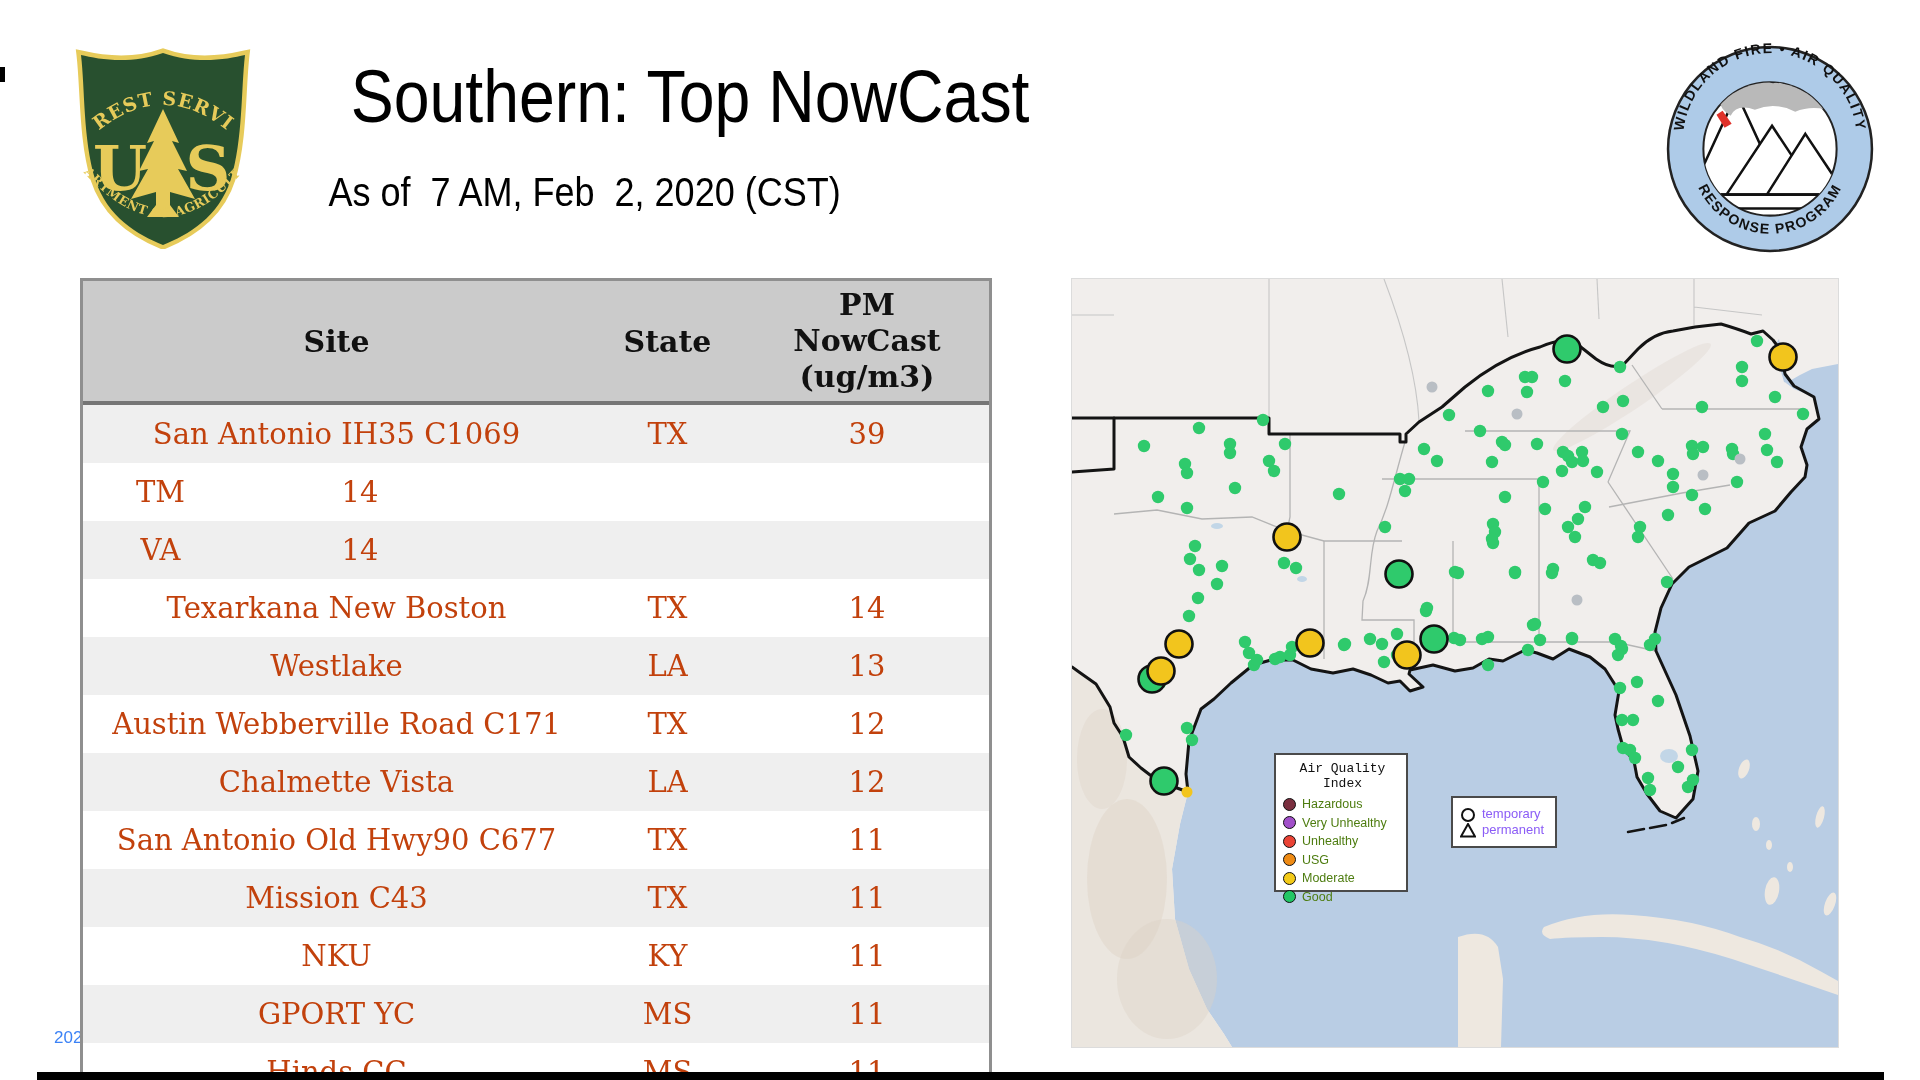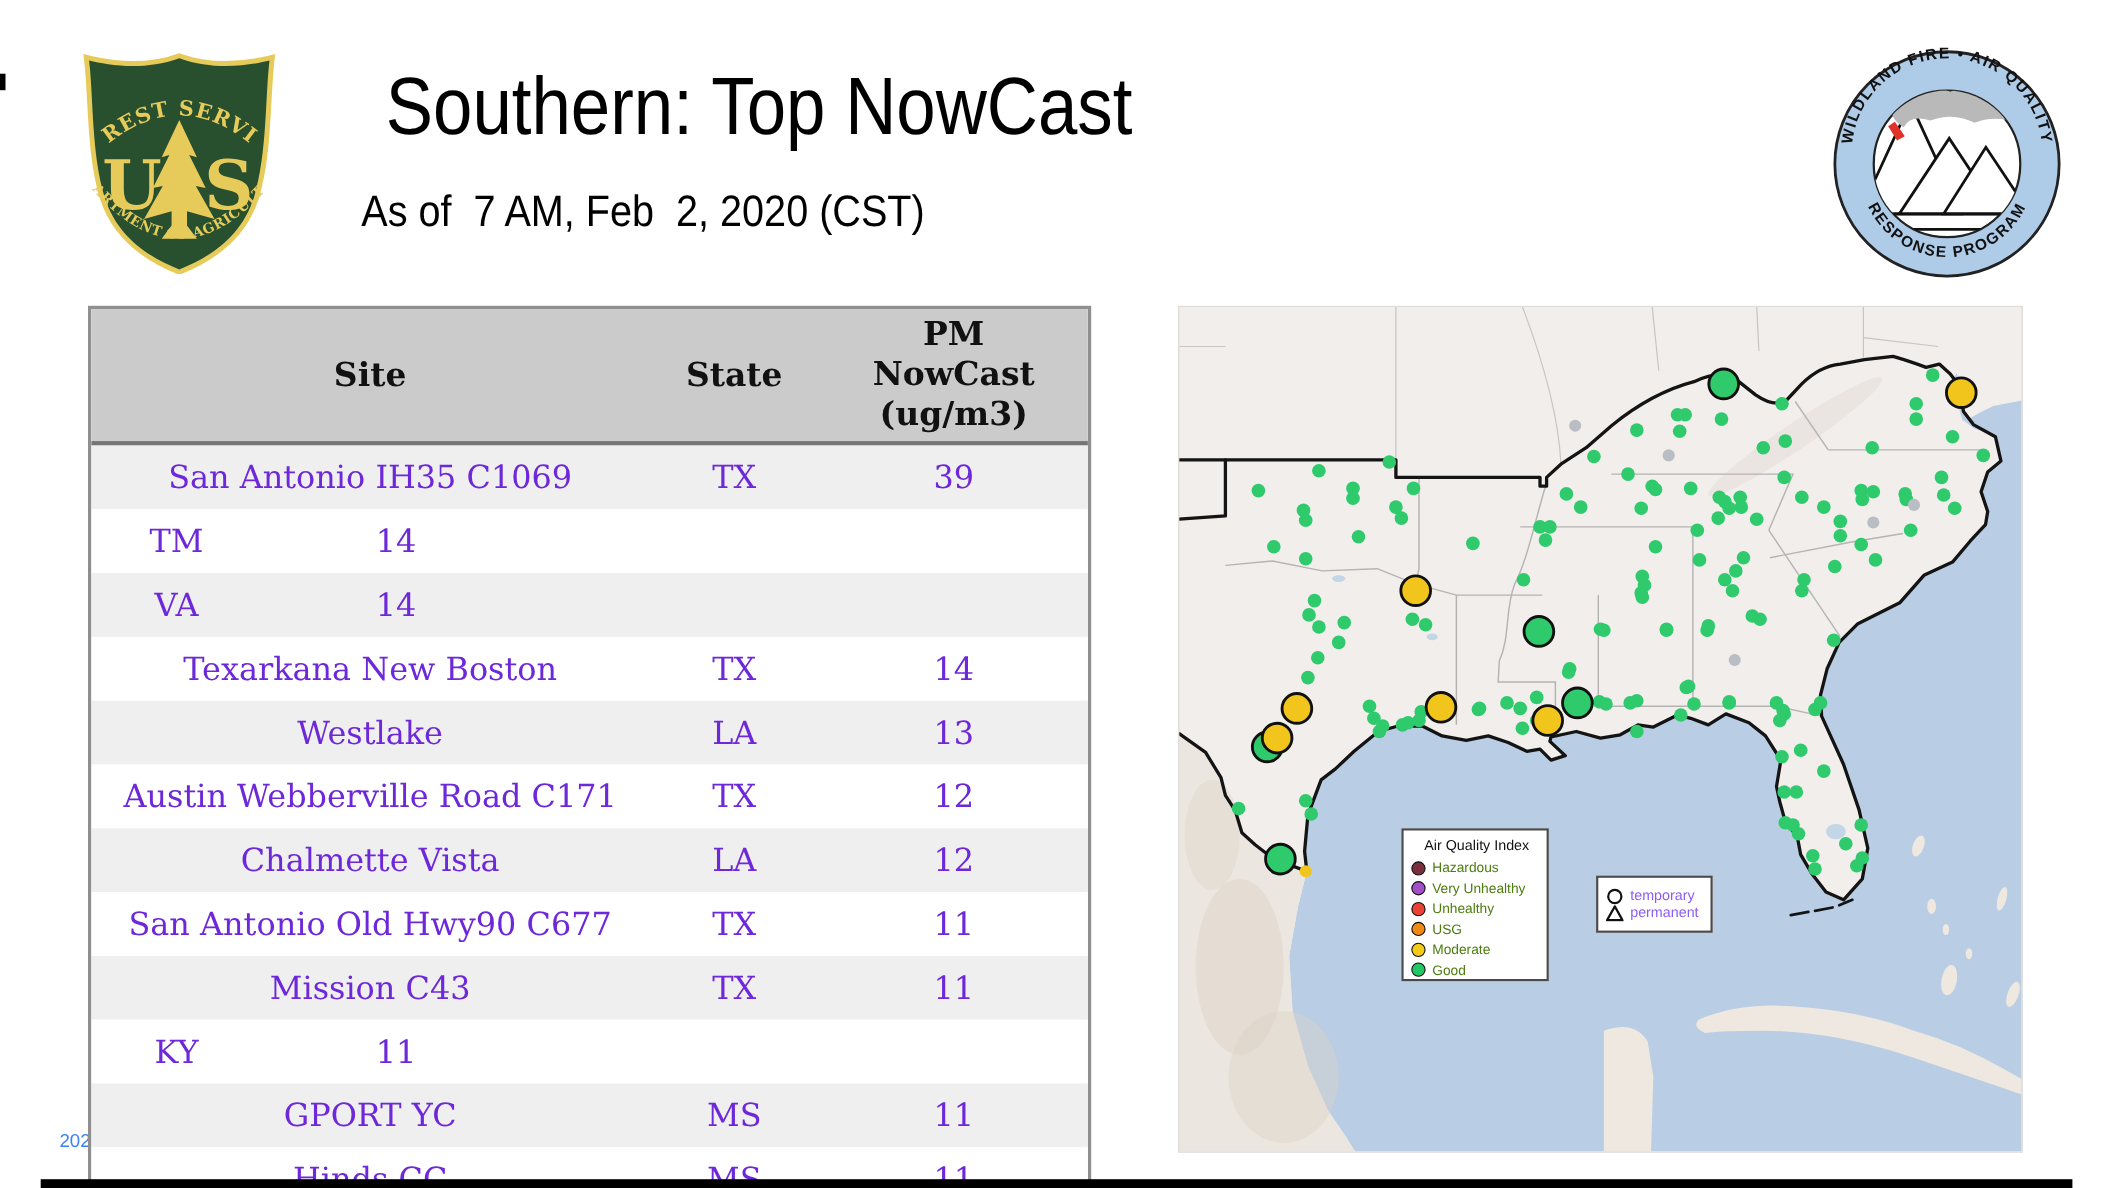--- a/index.html
+++ b/index.html
@@ -24,30 +24,30 @@
   
   .table-wrap{position:absolute;left:80px;top:278px;width:912px;height:802px;overflow:hidden;
               border:3px solid #8f8f8f;box-sizing:border-box;background:#fff;z-index:2;}
   .thead{height:124px;box-sizing:border-box;background:#cbcbcb;border-bottom:4px solid #757575;
          display:flex;align-items:center;font-family:"DejaVu Serif",serif;font-weight:bold;
          font-size:30px;color:#111;text-align:center;}
   .tc{flex:0 0 auto;}
   .c-site{width:507px;}  .c-state{width:155px;}  .c-value{width:244px;}
   .vh-line{line-height:36px;}
   .trow{height:58px;display:flex;align-items:center;font-family:"DejaVu Serif",serif;
-        font-size:29px;color:#6d28d9;text-align:center;background:#fff;}
+        font-size:29px;color:#c2410c;text-align:center;background:#fff;}
   .trow.odd{background:#efefef;}
 
   
   .map-wrap{position:absolute;left:1072px;top:279px;width:766px;height:768px;z-index:2;
             outline:1px solid #dcdcdc;}
   .map-wrap svg{display:block;}
   .legend-aqi{position:absolute;left:202px;top:474px;width:134px;height:139px;background:#fff;
               border:2px solid #4a4a4a;box-sizing:border-box;padding:4px 0 0 7px;z-index:3;}
-  .legend-aqi .lg-title{font-size:13px;color:#111;text-align:center;margin:2px 4px 4px 0;}
+  .legend-aqi .lg-title{font-size:13px;color:#111;text-align:center;margin:2px 4px 4px 0;font-family:Liberation Mono, monospace;}
   .lg-item{display:flex;align-items:center;height:18.5px;}
   .lg-swatch{width:13px;height:13px;border-radius:50%;border:1.7px solid #111;box-sizing:border-box;
              margin-right:6px;flex:0 0 auto;}
   .lg-label{font-size:12.5px;color:#4d7c0f;white-space:nowrap;}
   .legend-mark{position:absolute;left:379px;top:517px;width:106px;height:52px;background:#fff;
                border:2px solid #4a4a4a;box-sizing:border-box;z-index:3;
                display:flex;align-items:center;padding-left:6px;}
   .mk-glyphs{width:18px;display:flex;flex-direction:column;align-items:center;margin-right:5px;}
   .mk-labels{display:flex;flex-direction:column;justify-content:center;}
   .mk-labels div{font-size:13px;color:#8b5cf6;line-height:16px;}
@@ -158,20 +158,21 @@
           <div class="tc c-site">San Antonio Old Hwy90 C677</div>
           <div class="tc c-state">TX</div>
           <div class="tc c-value">11</div>
         </div>
         <div class="trow odd">
           <div class="tc c-site">Mission C43</div>
           <div class="tc c-state">TX</div>
           <div class="tc c-value">11</div>
         </div>
         <div class="trow even">
+          <div class="tc c-site">NKU</div>
           <div class="tc c-state">KY</div>
           <div class="tc c-value">11</div>
         </div>
         <div class="trow odd">
           <div class="tc c-site">GPORT YC</div>
           <div class="tc c-state">MS</div>
           <div class="tc c-value">11</div>
         </div>
         <div class="trow even">
           <div class="tc c-site">Hinds CC</div>

